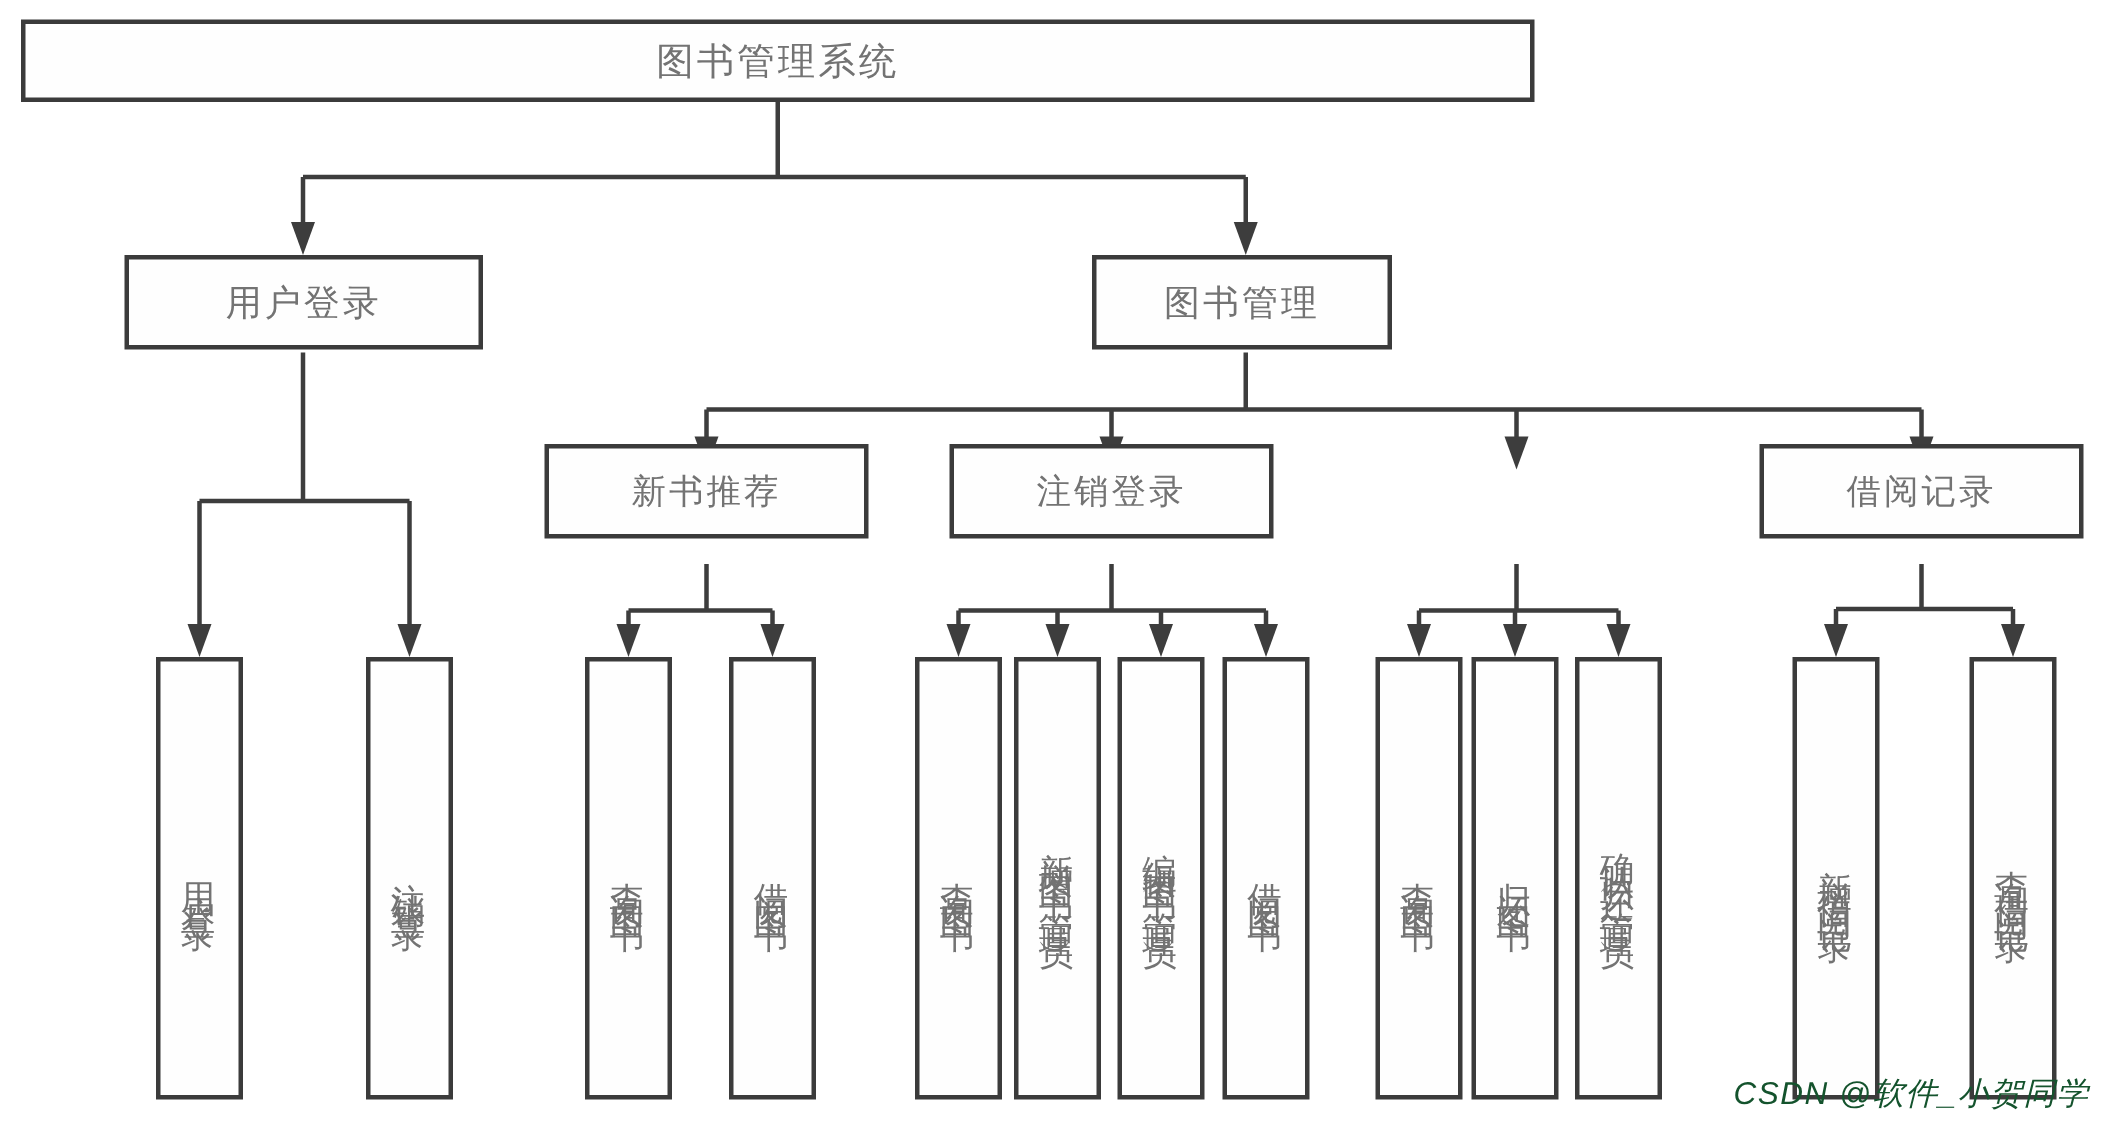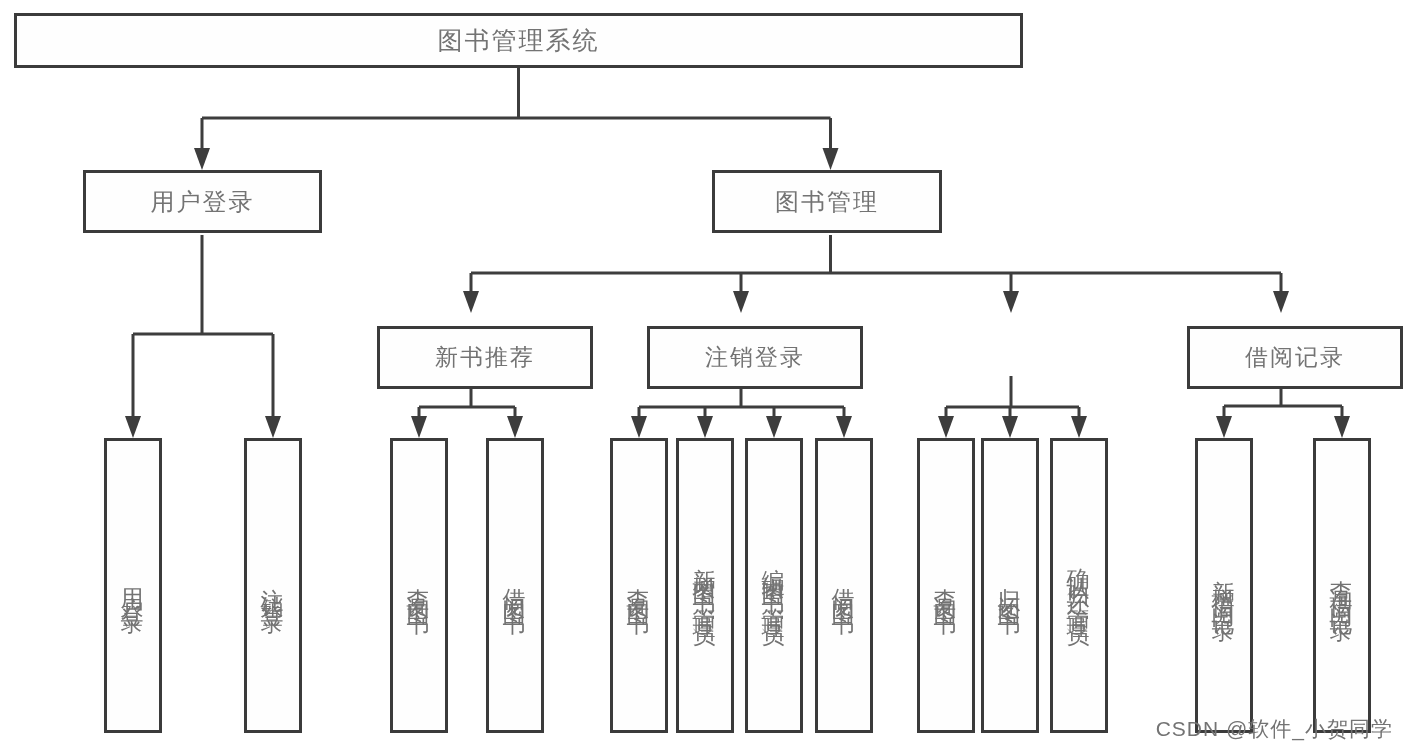--- a/index.html
+++ b/index.html
@@ -39,41 +39,42 @@
     letter-spacing: 2px;
     white-space: nowrap;
   }
   .root-box {
     left: 14px; top: 13px;
     width: 1009px; height: 55px;
   }
   .root-box .lbl { font-size: 25px; }
   .l2 { height: 63px; top: 170px; }
   .l2 .lbl { font-size: 24px; }
-  .l3 { height: 63px; top: 326px; width: 216px; margin-left: 14px; }
+  .l3 { height: 63px; top: 296px; width: 216px; }
   .l3 .lbl { font-size: 23px; }
   .leaf {
     top: 438px;
     width: 58px; height: 295px;
   }
   .leaf .lbl {
     writing-mode: vertical-rl;
     text-orientation: mixed;
     font-size: 23px;
     letter-spacing: 8px;
     white-space: nowrap;
   }
   #watermark {
     position: absolute;
     right: 12px;
     bottom: 4px;
     font-size: 21px;
-    color: #737373;
+    color: #14532d;
     letter-spacing: 1px;
     white-space: nowrap;
+    font-style: italic;
   }
 </style>
 </head>
 <body>
 
 <div id="stage">
 
   <svg id="edges" viewBox="0 0 1405 747" xmlns="http://www.w3.org/2000/svg">
     <g stroke="#3d3d3d" stroke-width="3" fill="none">
 
@@ -135,21 +136,21 @@
     </g>
   </svg>
 
   <div class="node root-box">
     <span class="lbl">图书管理系统</span>
   </div>
 
   <div class="node l2" style="left:83px; width:239px;">
     <span class="lbl">用户登录</span>
   </div>
-  <div class="node l2" style="left:712px; width:230px;">
+  <div class="node l2" style="left:728px; width:200px;">
     <span class="lbl">图书管理</span>
   </div>
 
   <div class="node l3" style="left:363px;">
     <span class="lbl">新书推荐</span>
   </div>
   <div class="node l3" style="left:633px;">
     <span class="lbl">注销登录</span>
   </div>
   <div class="node l3" style="left:1173px;">

